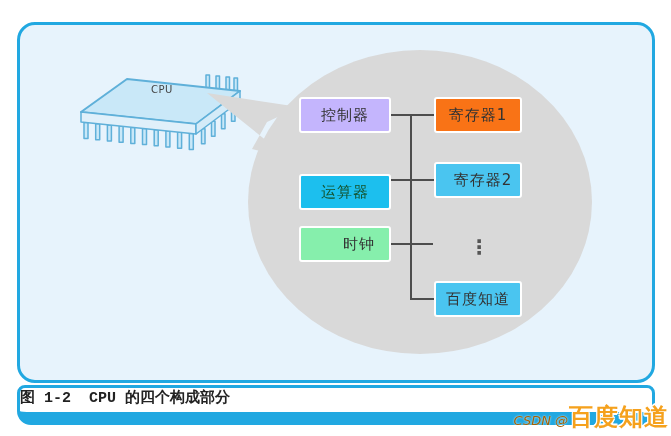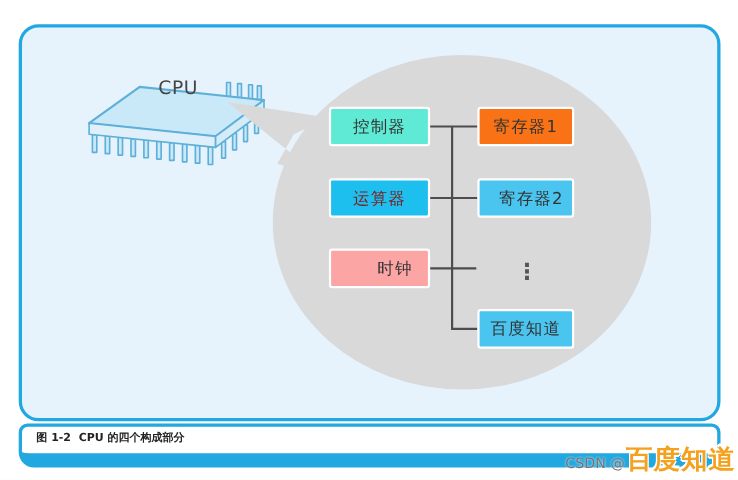--- a/index.html
+++ b/index.html
@@ -14,37 +14,37 @@
   }
   #diagram-svg{position:absolute;left:0;top:0;width:671px;height:436px;}
   .node{
     position:absolute;box-sizing:border-box;border:2px solid #ffffff;border-radius:3px;
     display:flex;align-items:center;justify-content:center;
     font-size:15px;color:#333;letter-spacing:1px;
   }
   .node-left{left:299px;width:92px;height:36px;}
   .node-right{left:434px;width:88px;height:36px;}
   #chip-label{
-    position:absolute;left:130px;top:70px;width:64px;height:18px;
-    text-align:center;font-size:17px;color:#444;letter-spacing:0.5px;
+    position:absolute;left:130px;top:84px;width:64px;height:18px;
+    text-align:center;font-size:10px;color:#444;letter-spacing:0.5px;
   }
   #dots{
     position:absolute;left:469px;top:227px;width:20px;height:40px;
     display:flex;align-items:center;justify-content:center;
     font-size:20px;color:#555;font-weight:bold;
   }
   #caption-box{
     position:absolute;left:17px;top:385px;width:638px;height:40px;
     box-sizing:border-box;background:#ffffff;
     border:3px solid #21a8e1;border-bottom-width:13px;
     border-radius:8px 8px 14px 14px;
   }
   #caption-text{
-    display:block;padding-left:13px;line-height:22px;
-    font-size:10px;font-weight:bold;color:#222;white-space:pre;
+    display:block;line-height:22px;
+    font-size:15px;font-weight:bold;color:#222;white-space:pre;font-family:Liberation Mono, monospace;
   }
   #watermark{
     position:absolute;right:2px;top:401px;display:flex;align-items:baseline;
   }
   #watermark-prefix{
     font-size:13px;color:#9b9b9b;margin-right:1px;
     text-shadow:0 0 2px #fff;
   }
   #watermark-brand{
     font-size:24px;font-weight:bold;color:#f5a11d;letter-spacing:1px;
@@ -96,31 +96,31 @@
     <g fill="none" stroke-width="2" stroke="#4d4d4d">
       <line x1="391" y1="115" x2="434" y2="115"></line>
       <line x1="391" y1="180" x2="434" y2="180"></line>
       <line x1="391" y1="244" x2="433" y2="244"></line>
       <polyline points="411,115 411,299 434,299"></polyline>
     </g>
   </svg>
 
   <div id="chip-label">CPU</div>
 
-  <div class="node node-left" style="top: 97px; background-color: #5eead4; color: rgb(51, 51, 51);">控制器</div>
-  <div class="node node-left" style="top: 162px; background-color: rgb(28, 191, 238); color: #7f1d1d;">运算器</div>
-  <div class="node node-left" style="top: 226px; background-color: #fca5a5; color: rgb(51, 51, 51); padding-left: 28px;">时钟</div>
+  <div class="node node-left" style="top: 97px; background-color: #c4b5fd; color: rgb(51, 51, 51);">控制器</div>
+  <div class="node node-left" style="top: 174px; background-color: rgb(28, 191, 238); color: #14532d;">运算器</div>
+  <div class="node node-left" style="top: 226px; background-color: #86efac; color: rgb(51, 51, 51); padding-left: 28px;">时钟</div>
 
   <div class="node node-right" style="top: 97px; background-color: #f97316; color: rgb(51, 51, 51);">寄存器1</div>
   <div class="node node-right" style="top: 162px; background-color: rgb(74, 197, 240); color: rgb(51, 51, 51); padding-left: 10px;">寄存器2</div>
   <div id="dots">⋮</div>
   <div class="node node-right" style="top: 281px; background-color: rgb(74, 197, 240); color: rgb(51, 51, 51);">百度知道</div>
 
   <div id="caption-box" style="border-color: rgb(33, 168, 225);">
     <span id="caption-text" style="color: rgb(34, 34, 34);">图 1-2  CPU 的四个构成部分</span>
   </div>
 
   <div id="watermark">
-    <span id="watermark-prefix" style="color: #737373;">CSDN @</span>
+    <span id="watermark-prefix" style="color: #a16207; font-style: italic;">CSDN @</span>
     <span id="watermark-brand" style="color: rgb(245, 161, 29);">百度知道</span>
   </div>
 
 </div>
 
 </body></html>

